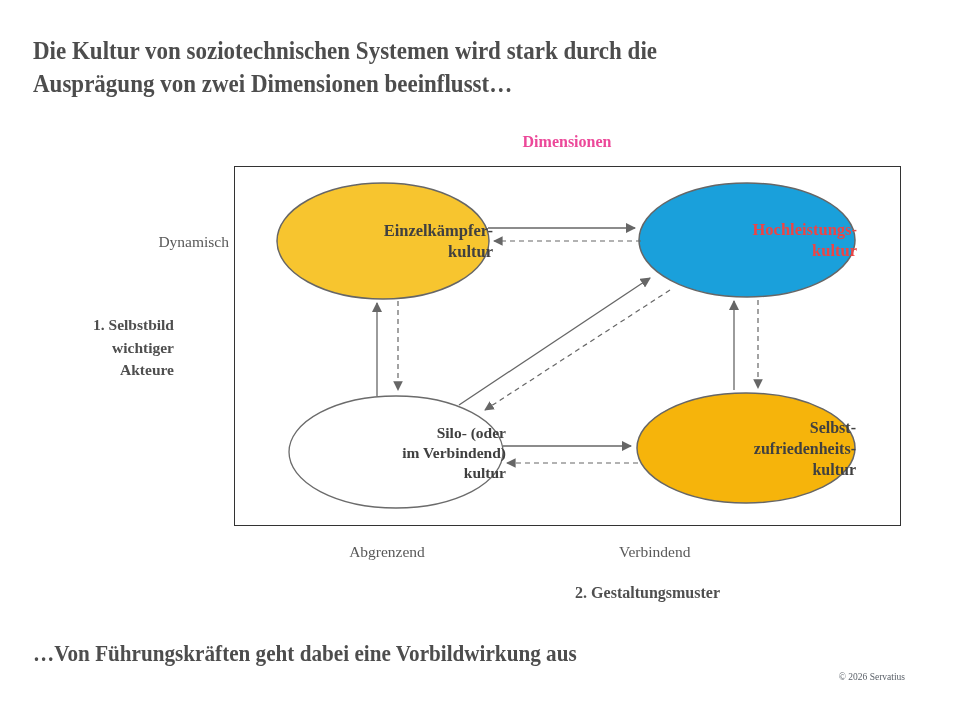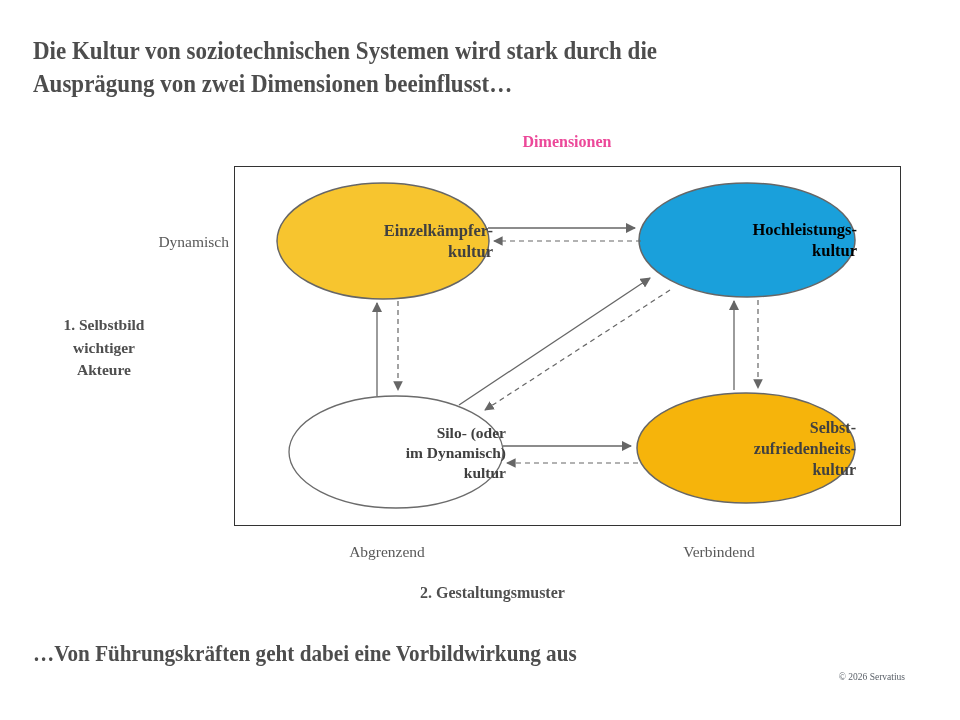--- a/index.html
+++ b/index.html
@@ -11,31 +11,31 @@
   
   .dim-label{position:absolute;left:467px;top:133px;width:200px;text-align:center;
              font-size:16px;font-weight:bold;color:#ec4899;}
   
   .matrix-box{position:absolute;left:234px;top:166px;width:665px;height:358px;
               border:1px solid #333333;background:#ffffff;}
   svg.diagram{position:absolute;left:0;top:0;width:960px;height:720px;}
   
   .ellipse-label{position:absolute;text-align:right;font-weight:bold;color:#404040;}
   .el-1{left:273px;top:220px;width:220px;font-size:16.5px;line-height:21px;}
-  .el-2{left:637px;top:219px;width:220px;font-size:16.5px;line-height:21px;color:#000000;}
+  .el-2{left:637px;top:219px;width:220px;font-size:16.5px;line-height:21px;color:#ef4444;}
   .el-3{left:286px;top:412px;width:220px;font-size:15.5px;line-height:20px;margin-top:11px;}
   .el-4{left:636px;top:417px;width:220px;font-size:16px;line-height:21px;}
   
   .axis-label{position:absolute;font-size:15.5px;color:#595959;}
   .y-top{left:49px;top:233px;width:180px;text-align:right;}
-  .y-title{left:34px;top:314px;width:140px;text-align:center;font-weight:bold;line-height:22.5px;color:#4f4f4f;}
+  .y-title{left:34px;top:314px;width:140px;text-align:right;font-weight:bold;line-height:22.5px;color:#4f4f4f;}
   .y-bottom{left:51px;top:443px;width:180px;text-align:center;}
   .x-left{left:287px;top:543px;width:200px;text-align:center;}
-  .x-right{left:619px;top:543px;width:200px;text-align:center;}
-  .x-title{left:420px;top:584px;width:300px;text-align:left;font-size:16px;font-weight:bold;color:#4f4f4f;}
+  .x-right{left:619px;top:543px;width:200px;}
+  .x-title{left:420px;top:584px;width:300px;text-align:right;font-size:16px;font-weight:bold;color:#4f4f4f;}
   
   .footer-headline{position:absolute;left:33px;top:641px;color:#4d4d4d;font-weight:bold;
                    font-size:23px;transform:scaleX(0.92);transform-origin:0 0;white-space:nowrap;}
   .copyright{position:absolute;left:760px;top:672px;width:145px;text-align:right;
              font-size:9.5px;color:#5a6068;}
 </style>
 </head>
 <body>
 
 <div id="page">
@@ -81,21 +81,21 @@
   <div class="ellipse-label el-1">
     <div>Einzelkämpfer-</div>
     <div>kultur</div>
   </div>
   <div class="ellipse-label el-2">
     <div>Hochleistungs-</div>
     <div>kultur</div>
   </div>
   <div class="ellipse-label el-3">
     <div>Silo- (oder</div>
-    <div>im Dynamisch)</div>
+    <div>im Verbindend)</div>
     <div>kultur</div>
   </div>
   <div class="ellipse-label el-4">
     <div>Selbst-</div>
     <div>zufriedenheits-</div>
     <div>kultur</div>
   </div>
 
   <div class="axis-label y-top">Dynamisch</div>
   <div class="axis-label y-title">

